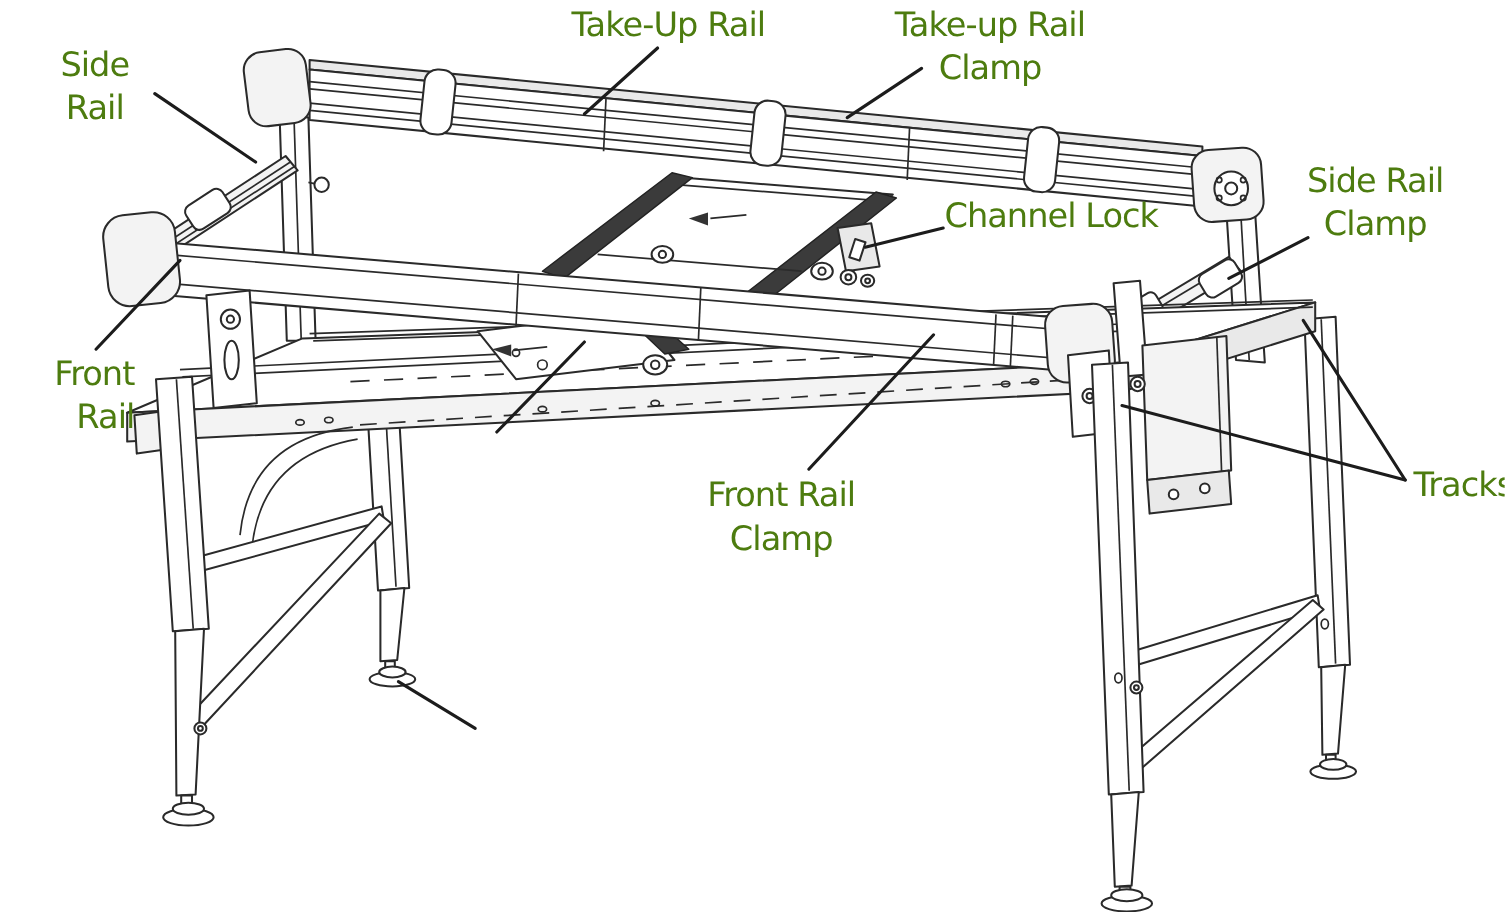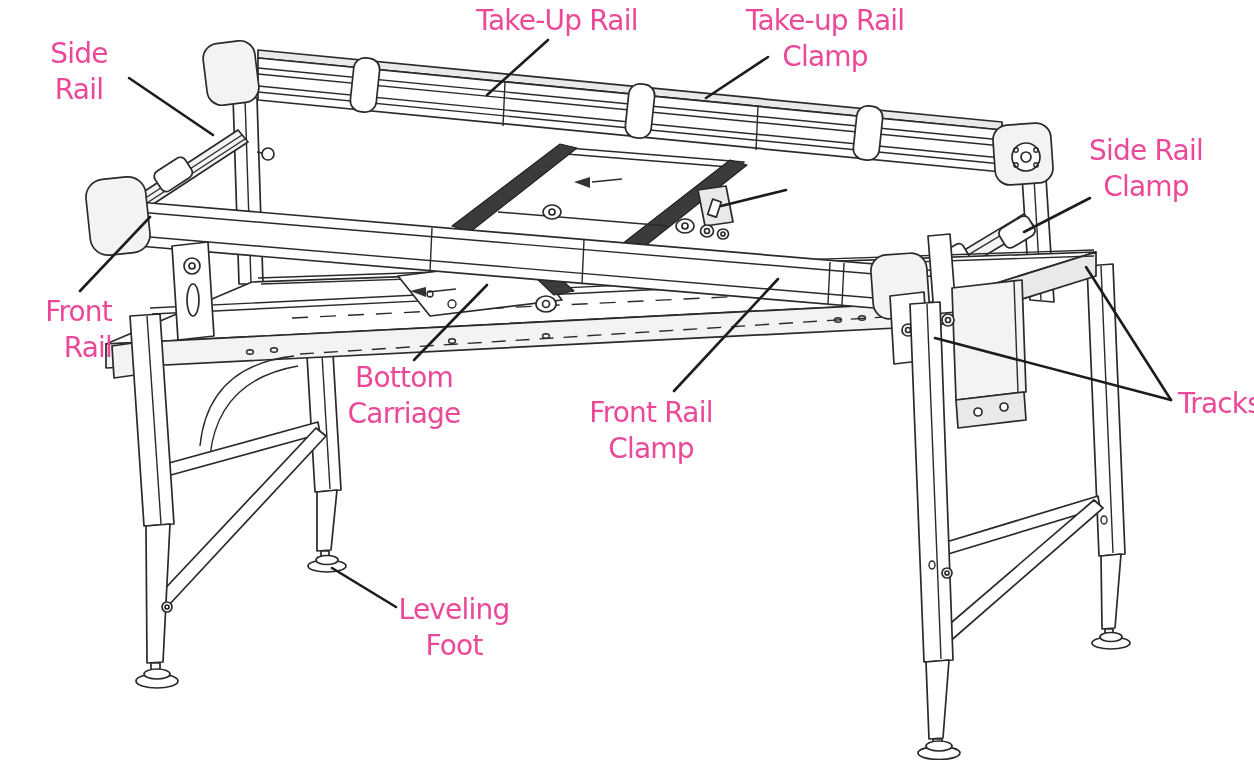--- a/index.html
+++ b/index.html
@@ -12,21 +12,21 @@
   }
   svg.drawing{position:absolute;left:0;top:0;}
   .part{fill:#ffffff;stroke:#2a2a2a;stroke-width:1.7;stroke-linejoin:round;}
   .shade{fill:#f3f3f3;stroke:#2a2a2a;stroke-width:1.7;stroke-linejoin:round;}
   .shade2{fill:#e9e9e9;stroke:#2a2a2a;stroke-width:1.7;stroke-linejoin:round;}
   .dark{fill:#3b3b3b;stroke:#222;stroke-width:1.2;stroke-linejoin:round;}
   .ln{fill:none;stroke:#2a2a2a;stroke-width:1.4;}
   .leader{fill:none;stroke:#1c1c1c;stroke-width:2.6;stroke-linecap:round;}
   .label{
     position:absolute;
-    color:#ec4899;
+    color:#4d7c0f;
     font-size:28px;
     line-height:1.3;
     letter-spacing:-0.8px;
     white-space:pre-line;
     text-align:center;
   }
   .label.left{text-align:left;}
   .lbl-take-up-rail{left:447px;top:3px;width:220px;}
   .lbl-take-up-rail-clamp{left:715px;top:3px;width:220px;}
   .lbl-side-rail{left:19px;top:36px;width:120px;}
@@ -247,23 +247,20 @@
     </g>
   </svg>
 
   <div class="label lbl-take-up-rail">Take-Up Rail</div>
   <div class="label lbl-take-up-rail-clamp">Take-up Rail
 Clamp</div>
   <div class="label lbl-side-rail">Side
 Rail</div>
   <div class="label lbl-side-rail-clamp">Side Rail
 Clamp</div>
+  <div class="label left lbl-channel-lock">Channel Lock</div>
   <div class="label lbl-front-rail">Front
 Rail</div>
-  <div class="label lbl-bottom-carriage">Bottom
-Carriage</div>
   <div class="label lbl-front-rail-clamp">Front Rail
 Clamp</div>
   <div class="label left lbl-tracks">Tracks</div>
-  <div class="label lbl-leveling-foot">Leveling
-Foot</div>
 
 </div>
 
 </body></html>

